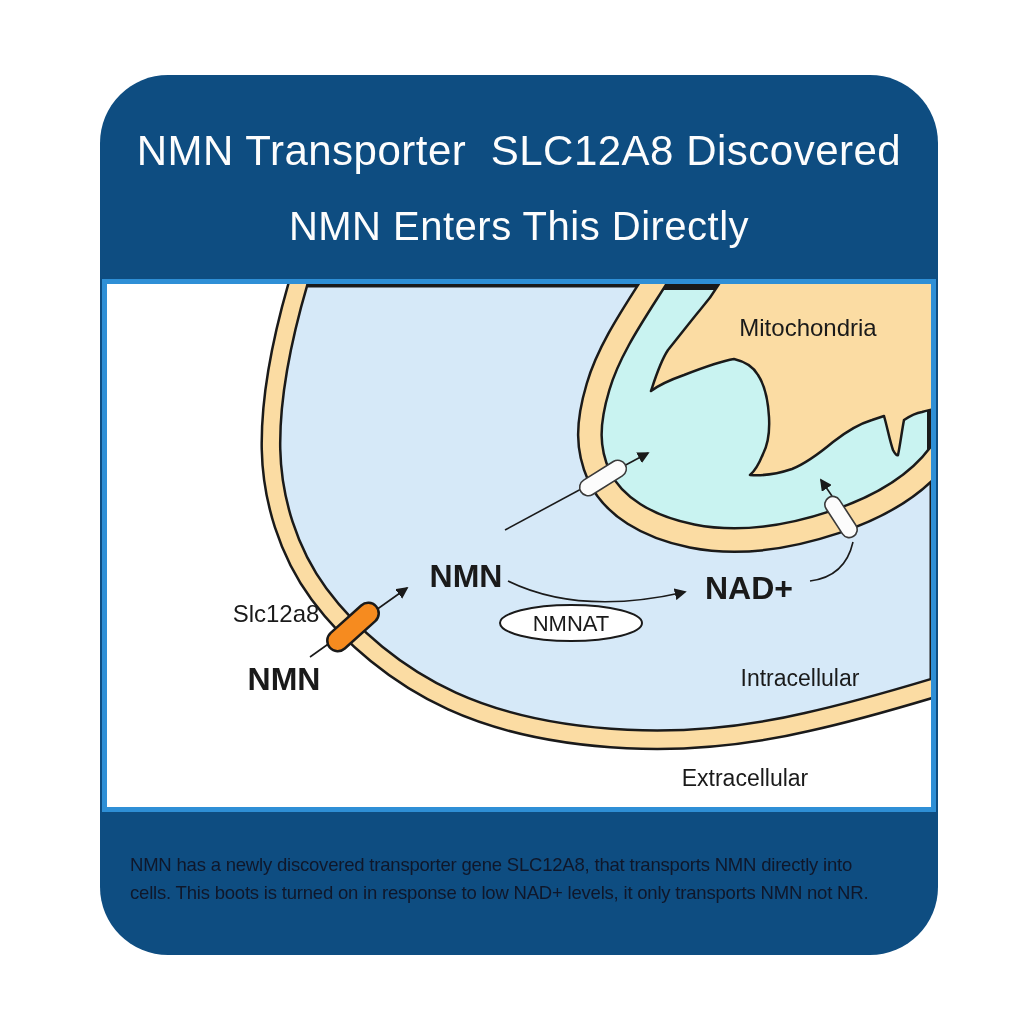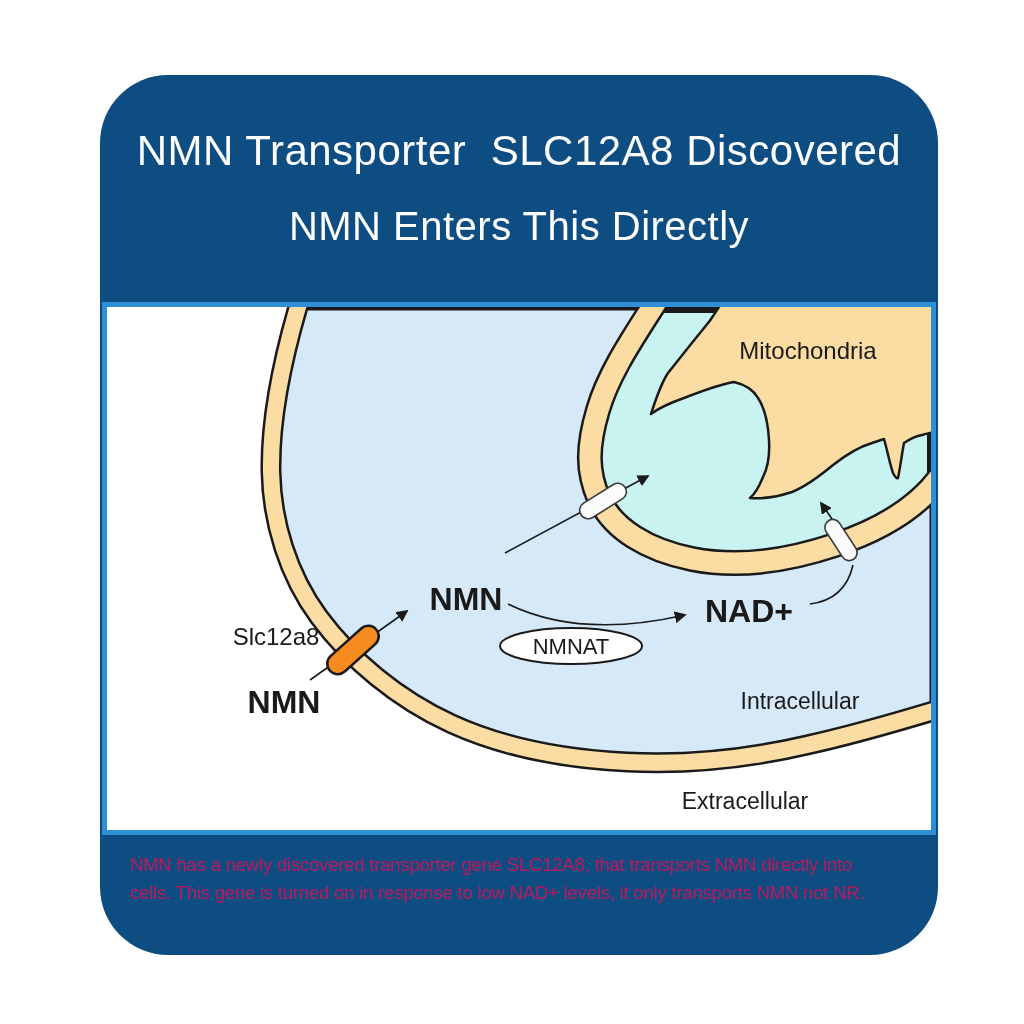--- a/index.html
+++ b/index.html
@@ -4,24 +4,24 @@
 <style>
   html,body{margin:0;padding:0;background:#ffffff;}
   .page{position:relative;width:1024px;height:1024px;background:#ffffff;overflow:hidden;
         font-family:"Liberation Sans", sans-serif;}
   .card{position:absolute;left:100px;top:75px;width:838px;height:880px;
         background:#0E4D81;border-radius:68px;}
   .title-block{position:absolute;left:100px;top:75px;width:838px;text-align:center;color:#FDFDFD;}
   .title-line{white-space:pre;}
   .title-line.l1{margin-top:52px;font-size:42px;line-height:48px;font-weight:400;letter-spacing:0.5px;}
   .title-line.l2{margin-top:28px;font-size:40px;line-height:46px;font-weight:400;letter-spacing:0.5px;}
-  .panel{position:absolute;left:102px;top:302px;width:834px;height:533px;box-sizing:border-box;
+  .panel{position:absolute;left:102px;top:279px;width:834px;height:533px;box-sizing:border-box;
          border:5px solid #2E8FD6;background:#ffffff;overflow:hidden;}
   .panel svg{display:block;}
-  .caption{position:absolute;left:130px;top:851px;color:#be185d;font-size:18.5px;
+  .caption{position:absolute;left:130px;top:851px;color:#0f172a;font-size:18.5px;
            line-height:28px;letter-spacing:-0.2px;}
   .caption div{white-space:nowrap;}
   text{fill:#1A1A1A;}
   .lbl{font-size:24px;font-weight:400;}
   .lbl-sm{font-size:23px;font-weight:400;}
   .lbl-big{font-size:32px;font-weight:700;}
   .lbl-enzyme{font-size:22px;font-weight:400;}
 </style>
 </head>
 <body>
@@ -69,16 +69,16 @@
       <text class="lbl-big" x="359" y="303" text-anchor="middle">NMN</text>
       <text class="lbl-big" x="642" y="315" text-anchor="middle">NAD+</text>
       <text class="lbl-enzyme" x="464" y="347" text-anchor="middle">NMNAT</text>
       <text class="lbl-sm" x="693" y="402" text-anchor="middle">Intracellular</text>
       <text class="lbl-sm" x="638" y="502" text-anchor="middle">Extracellular</text>
     </svg>
   </div>
 
   <div class="caption">
     <div>NMN has a newly discovered transporter gene SLC12A8, that transports NMN directly into</div>
-    <div>cells. This gene is turned on in response to low NAD+ levels, it only transports NMN not NR.</div>
+    <div>cells. This boots is turned on in response to low NAD+ levels, it only transports NMN not NR.</div>
   </div>
 
 </div>
 
 </body></html>

